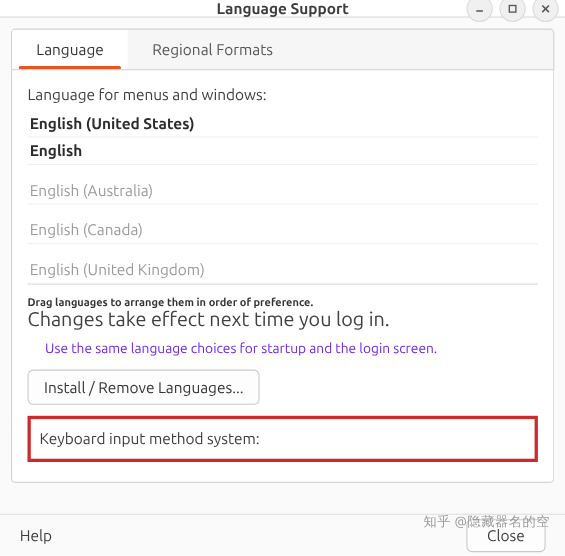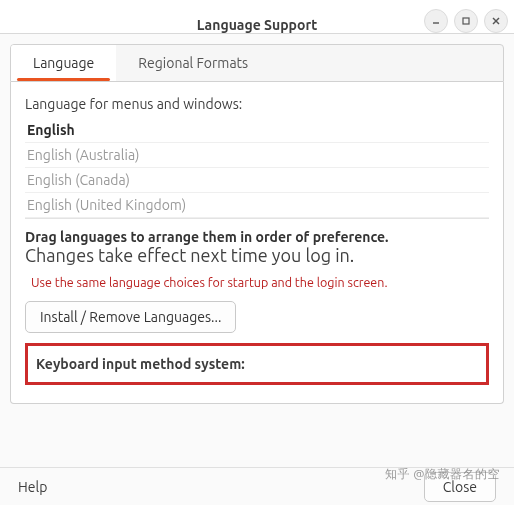--- a/index.html
+++ b/index.html
@@ -8,25 +8,25 @@
     width: 514px;
     height: 505px;
     font-family: "Ubuntu", "Noto Sans", "DejaVu Sans", sans-serif;
     font-size: 14px;
     background: #fafafa;
     color: #3d3d3d;
     overflow: hidden;
     position: relative;
   }
   .titlebar {
-    height: 34px;
+    height: 16px;
     background: #ffffff;
     border-bottom: 1px solid #d9d9d9;
     display: flex;
-    align-items: flex-end;
+    align-items: center;
     position: relative;
   }
   .titlebar-title {
     position: absolute;
     left: 0; right: 0;
     text-align: center;
     font-weight: 700;
     font-size: 14px;
     color: #3d3d3d;
   }
@@ -94,48 +94,47 @@
   .lang-list {
     border-bottom: 1px solid #e3e3e3;
     margin-bottom: 10px;
   }
   .lang-row {
     padding: 4px 2px;
     border-bottom: 1px solid #efefef;
     cursor: grab;
   }
   .lang-row.installed { color: #2c2c2c; font-weight: 600; }
-  .lang-row.available { color: #9a9a9a; }
-  .hint-bold { font-weight: 700; font-size: 14px; color: #333; }
+  .lang-row.available { color: #9a9a9a; margin-top: 11px; }
+  .hint-bold { font-weight: 700; font-size: 10px; color: #333; }
   .hint-sub  { font-size: 18px; color: #404040; margin-bottom: 10px; }
 
   .btn {
     display: inline-block;
     padding: 7px 14px;
     background: #fdfdfd;
     border: 1px solid #c9c9c9;
     border-radius: 5px;
     font-size: 14px;
     color: #333;
     cursor: pointer;
   }
   .small-note {
     font-size: 12.5px;
-    color: #b91c1c;
-    margin: 10px 0 12px 6px;
+    color: #6d28d9;
+    margin: 10px 0 12px 16px;
   }
 
   .highlight-box {
     border: 3px solid #cc2b2b;
     padding: 10px 8px;
     margin-top: 10px;
     display: flex;
     align-items: flex-start;
     gap: 10px;
-    font-weight: bold;
   }
   .combo {
     display: inline-flex;
     align-items: center;
     gap: 6px;
     padding: 6px 10px;
     border: 1px solid #c9c9c9;
     border-radius: 5px;
     background: #fdfdfd;
     cursor: pointer;
@@ -205,20 +204,21 @@
     <div class="tab">
       <span>Regional Formats</span>
     </div>
   </div>
 
   <div class="panel">
 
     <div class="section-label">Language for menus and windows:</div>
 
     <div class="lang-list">
+      <div class="lang-row installed"><span>English (United States)</span></div>
       <div class="lang-row installed"><span>English</span></div>
       <div class="lang-row available"><span>English (Australia)</span></div>
       <div class="lang-row available"><span>English (Canada)</span></div>
       <div class="lang-row available"><span>English (United Kingdom)</span></div>
     </div>
 
     <div class="hint-bold">Drag languages to arrange them in order of preference.</div>
     <div class="hint-sub">Changes take effect next time you log in.</div>
 
 

